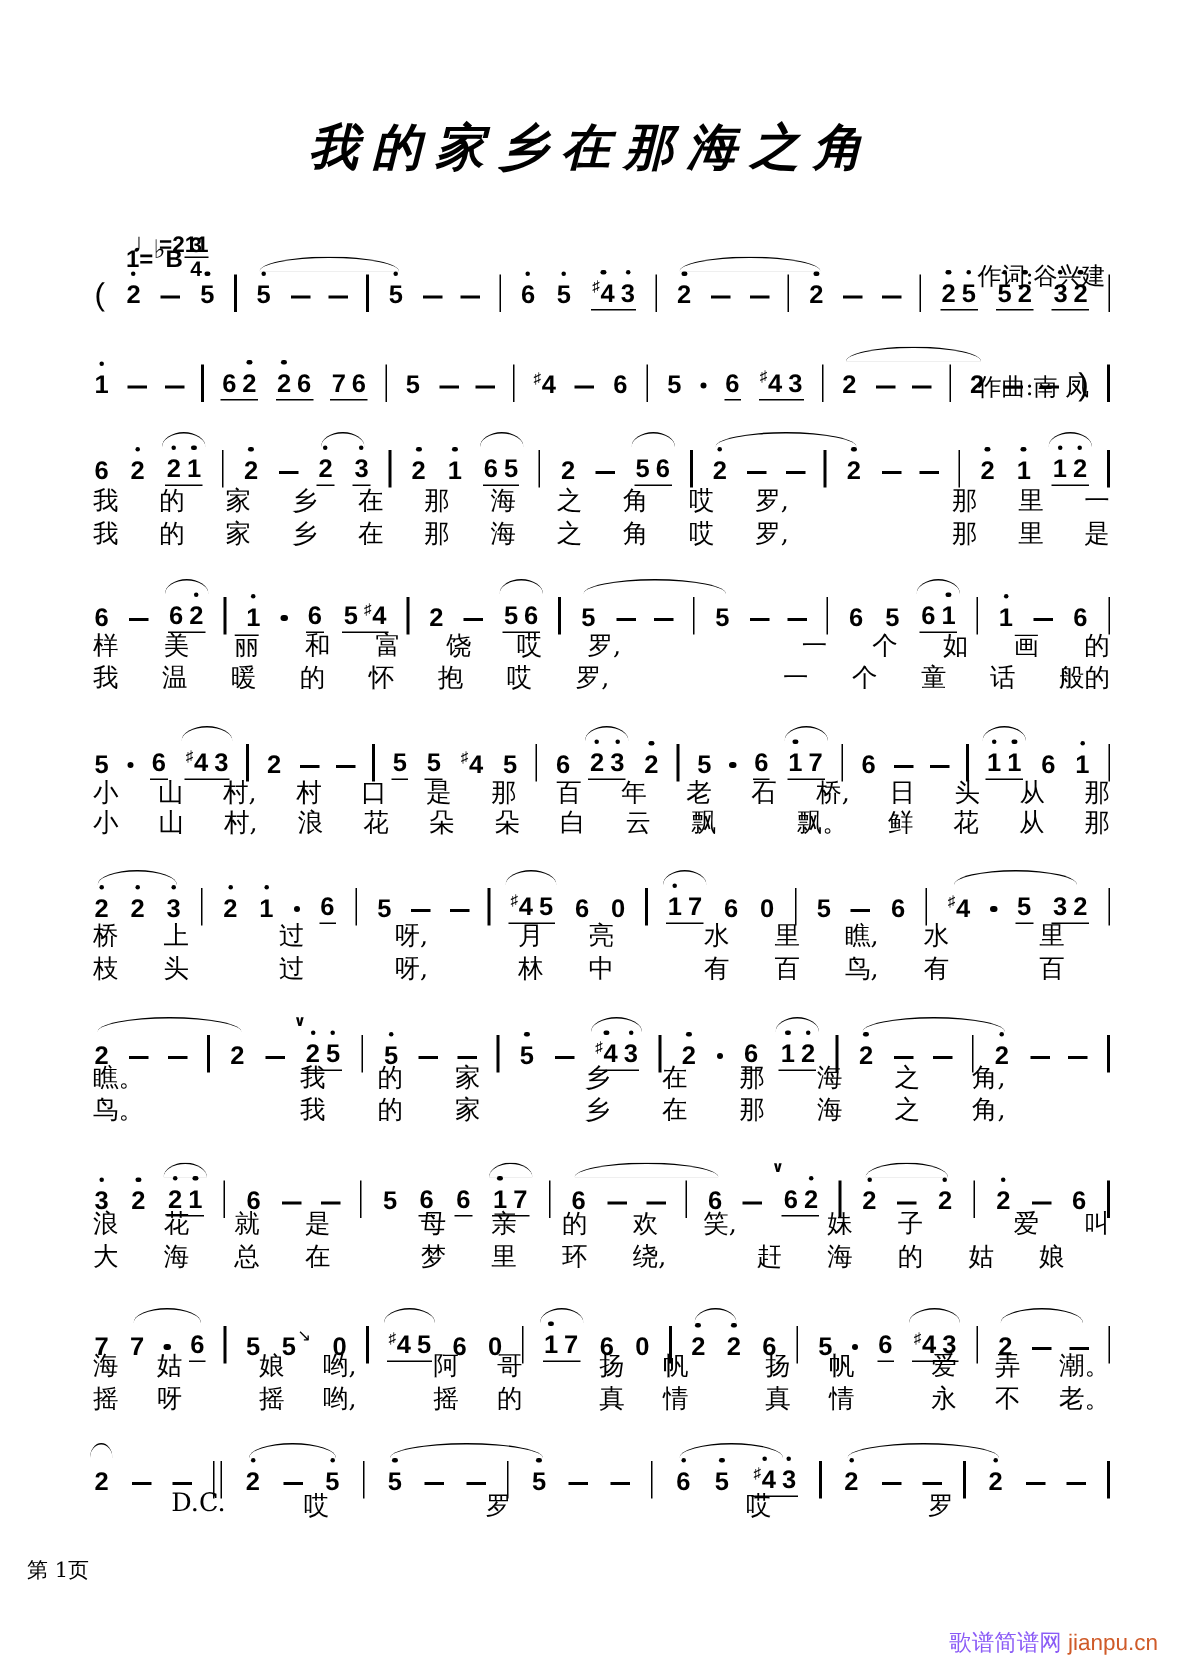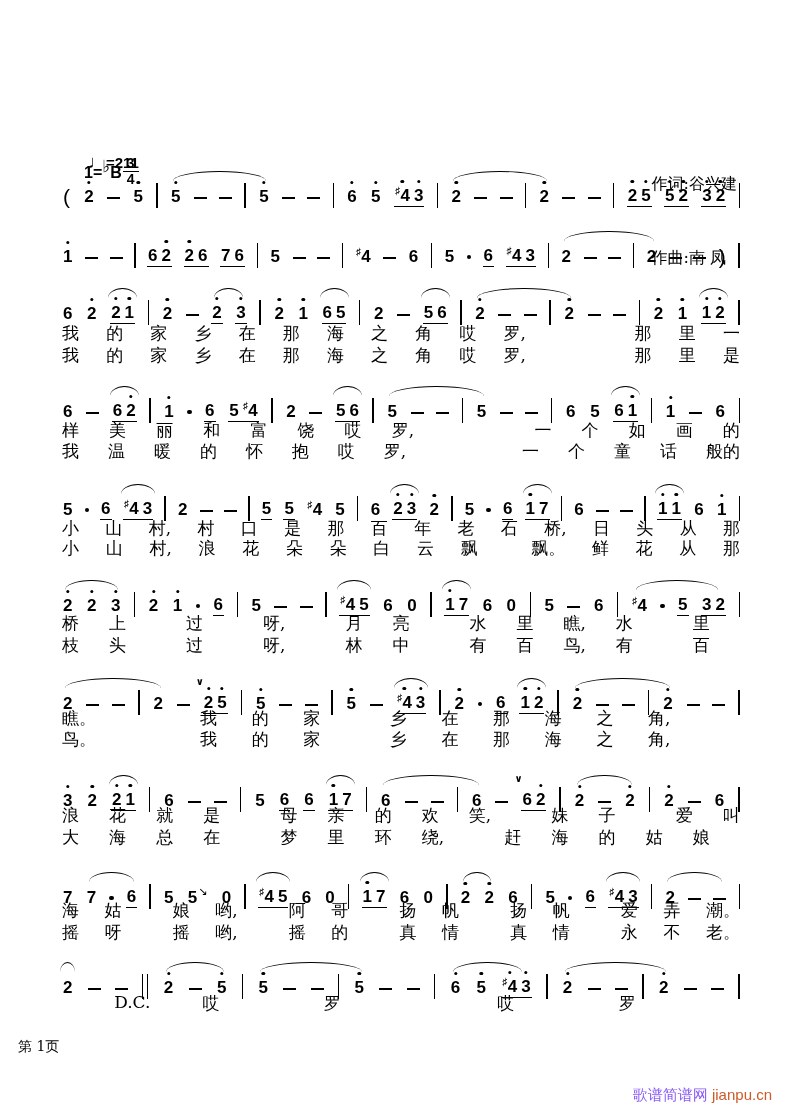--- a/index.html
+++ b/index.html
@@ -46,20 +46,21 @@
   .pagenum{position:absolute;top:1038px;left:0;width:100%;text-align:left;
            font-size:14px;font-family:"DejaVu Serif",serif;margin-left:18px;}
   .watermark{position:absolute;top:1086px;right:18px;font-size:15px;
              font-family:"Liberation Sans","DejaVu Sans",sans-serif;}
   .wm-site{font-weight:400;}
 </style>
 </head>
 <body>
 
 <div class="sheet">
+  <div class="title">我的家乡在那海之角</div>
 
   <div class="keyblock"><span>1=</span><span class="flat">♭</span><span>B</span><span class="frac"><span class="num">3</span><span class="den">4</span></span></div>
 
   <div class="tempo"><span class="qn">♩</span><span>=211</span></div>
 
   <div class="credits">
     <div>作词:谷兴建</div>
     <div>作曲:南 凤</div>
   </div>
 

